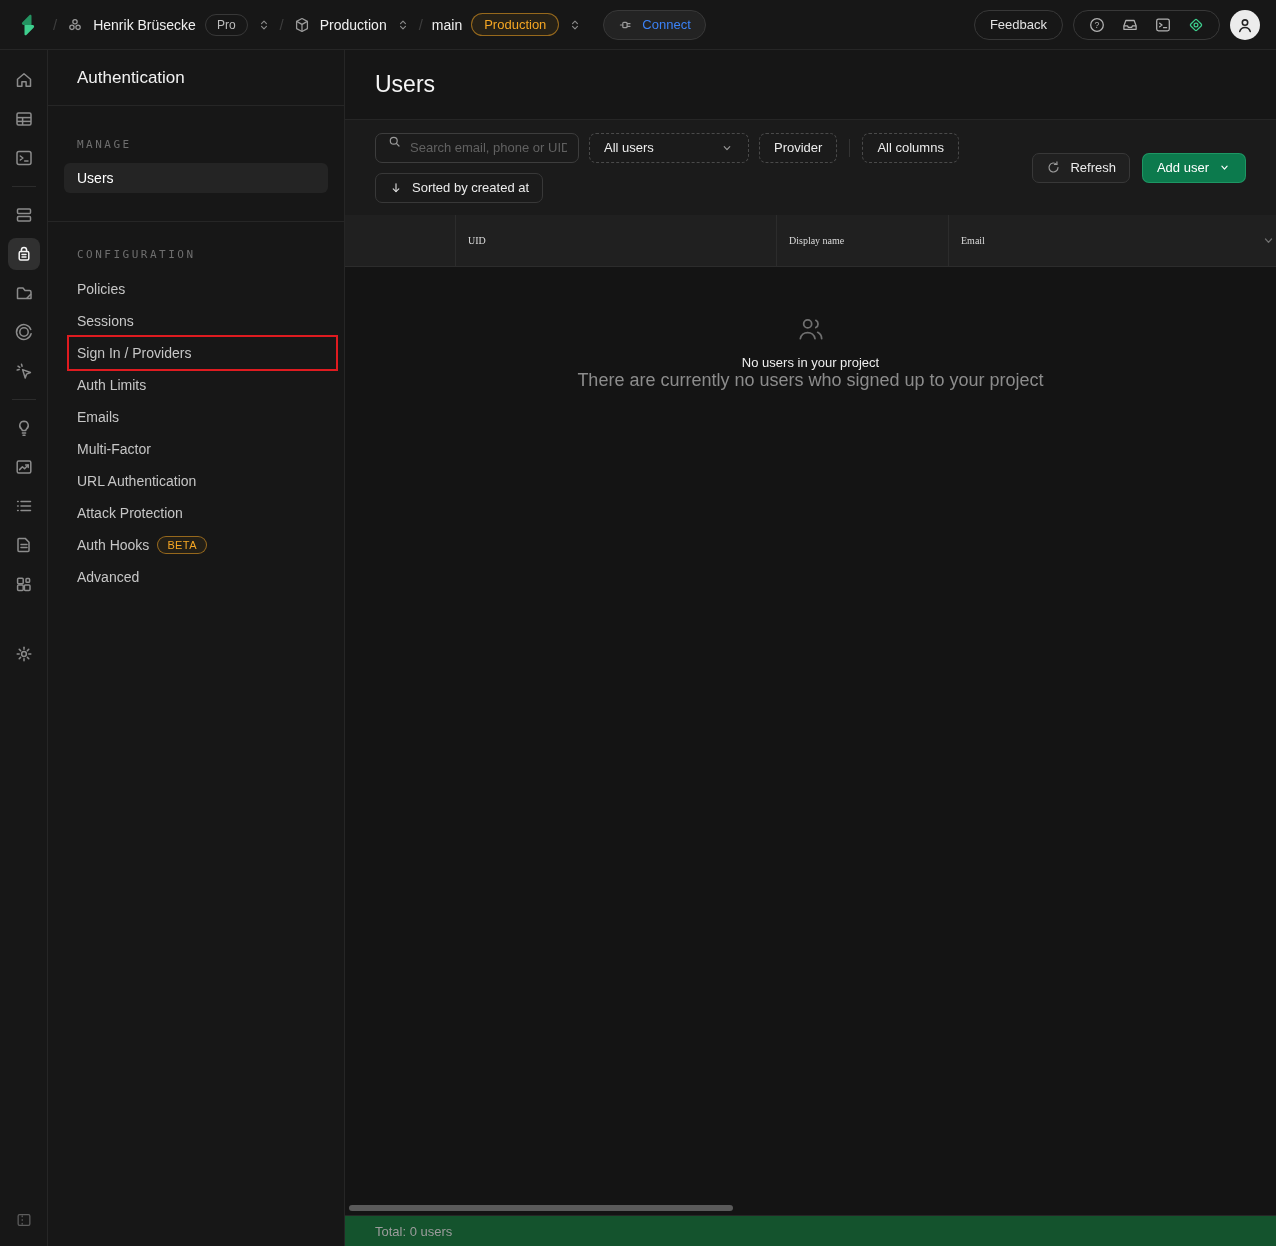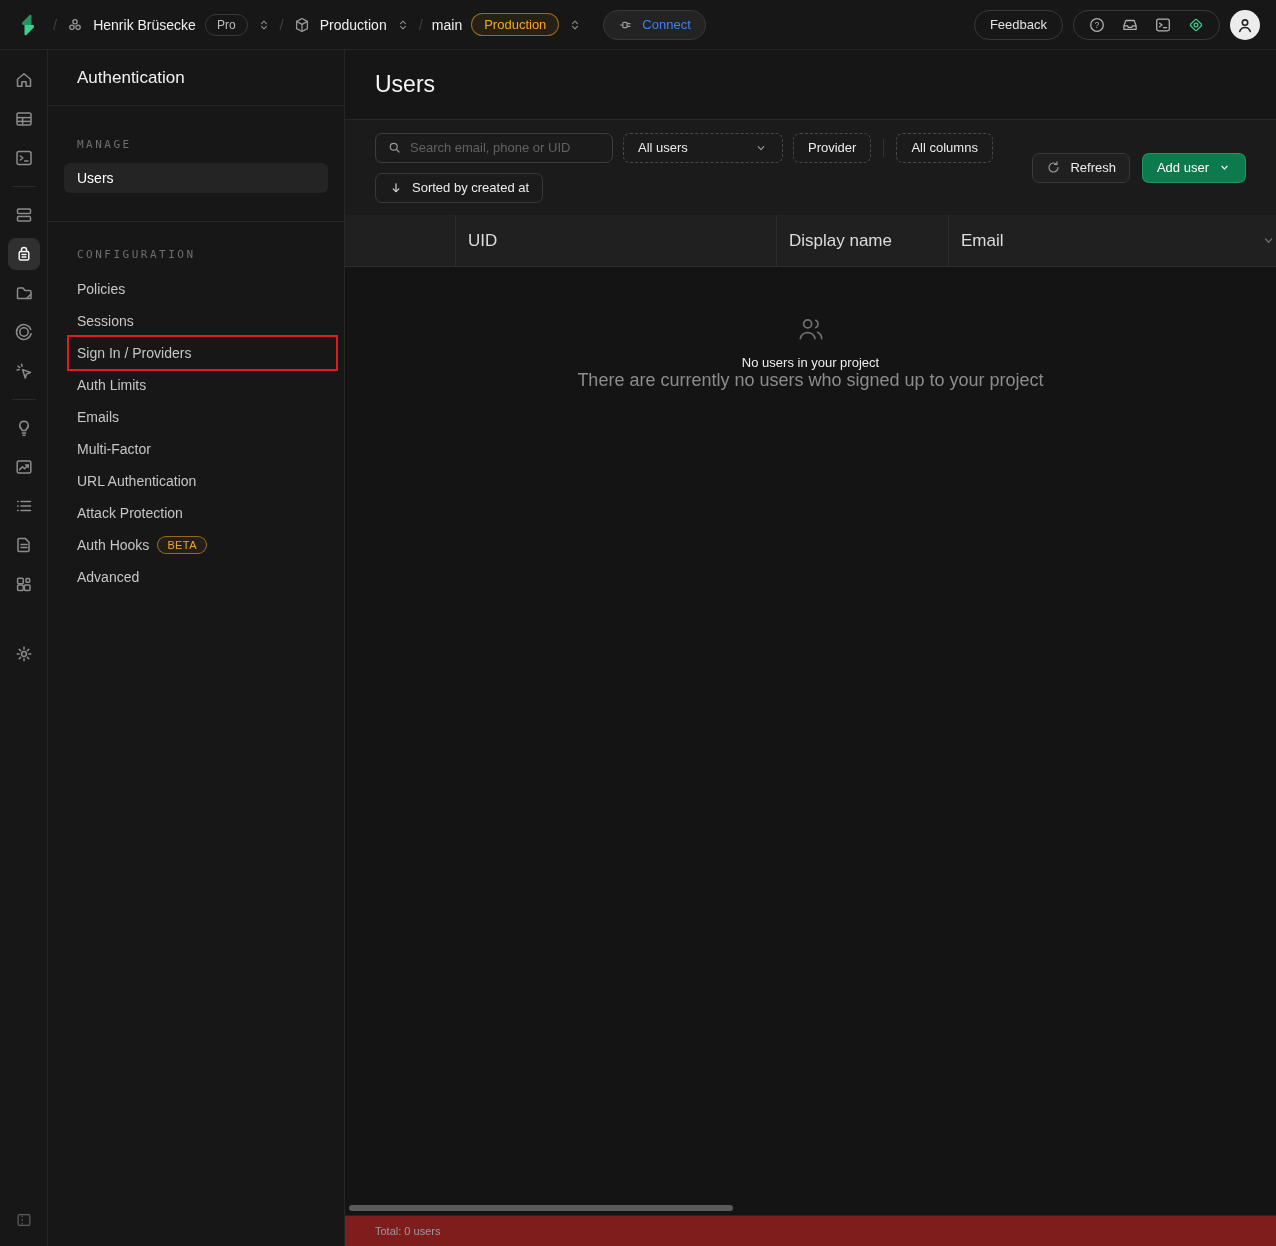--- a/index.html
+++ b/index.html
@@ -109,21 +109,21 @@
     flex:0 0 70px; display:flex; align-items:center; padding:0 30px;
     border-bottom:1px solid #262626; font-size:23px; font-weight:500; color:#f5f5f5;
   }
   .toolbar {
     flex:0 0 95px; background:#1b1b1b; padding:0 30px;
     display:flex; align-items:center; justify-content:space-between;
   }
   .toolbar-left { display:flex; flex-direction:column; gap:10px; }
   .trow { display:flex; align-items:center; gap:10px; }
   .search {
-    width:238px; height:30px; display:flex; align-items:center; gap:8px; padding:0 11px;
+    width:204px; height:30px; display:flex; gap:8px; padding:0 11px;
     border:1px solid #3d3d3d; border-radius:7px; background:transparent; color:#7a7a7a;
   }
   .search input {
     flex:1; min-width:0; background:transparent; border:none; outline:none;
     color:#dedede; font-size:13px; font-family:"Liberation Sans", sans-serif;
   }
   .search input::placeholder { color:#616161; }
   .btn-dashed {
     height:30px; display:flex; align-items:center; gap:8px; padding:0 14px;
     border:1px dashed #4a4a4a; border-radius:7px; background:transparent;
@@ -140,21 +140,21 @@
     height:30px; display:flex; align-items:center; gap:9px; padding:0 14px;
     border:1px solid rgba(62,207,142,.35); border-radius:7px; background:#0c7a4d;
     color:#ffffff; font-size:13px; cursor:pointer;
   }
   .toolbar-right { display:flex; align-items:center; gap:12px; }
   .muted-ic { color:#9a9a9a; display:flex; }
 
   
   .thead {
     flex:0 0 52px; background:#202020; border-bottom:1px solid #2c2c2c;
-    display:flex; align-items:stretch; font-size:17px; color:#dcdcdc; position:relative;
+    display:flex; align-items:stretch; font-size:10px; color:#dcdcdc; position:relative;font-family:Liberation Serif, serif;
   }
   .th { display:flex; align-items:center; padding:0 12px; border-left:1px solid #2c2c2c; }
   .th-sel { width:110px; border-left:none; }
   .th-uid { width:321px; }
   .th-dname { width:172px; }
   .th-email { flex:1; }
   .thead-chev { position:absolute; right:0px; top:18px; color:#6f6f6f; }
 
   
   .grid-body {
@@ -164,22 +164,22 @@
   .empty-ic { color:#707070; margin-bottom:10px; }
   .empty-title { font-size:13px; font-weight:500; color:#ededed; margin-bottom:0; }
   .empty-desc { font-size:18px; color:#8c8c8c; }
   .hscroll {
     position:absolute; bottom:4px; left:4px; width:384px; height:6px;
     border-radius:3px; background:#5a5a5a; cursor:pointer;
   }
 
   
   .statusbar {
-    flex:0 0 31px; border-top:1px solid #262626; background:#7f1d1d;
-    display:flex; align-items:center; padding:0 30px; font-size:11px; color:#9c9c9c;
+    flex:0 0 31px; border-top:1px solid #262626; background:#14532d;
+    display:flex; align-items:center; padding:0 30px; font-size:13px; color:#9c9c9c;
   }
 </style>
 </head>
 <body>
 
 <div class="app">
 
   <div class="topbar">
     <div class="crumbs">
       <span class="logo">

